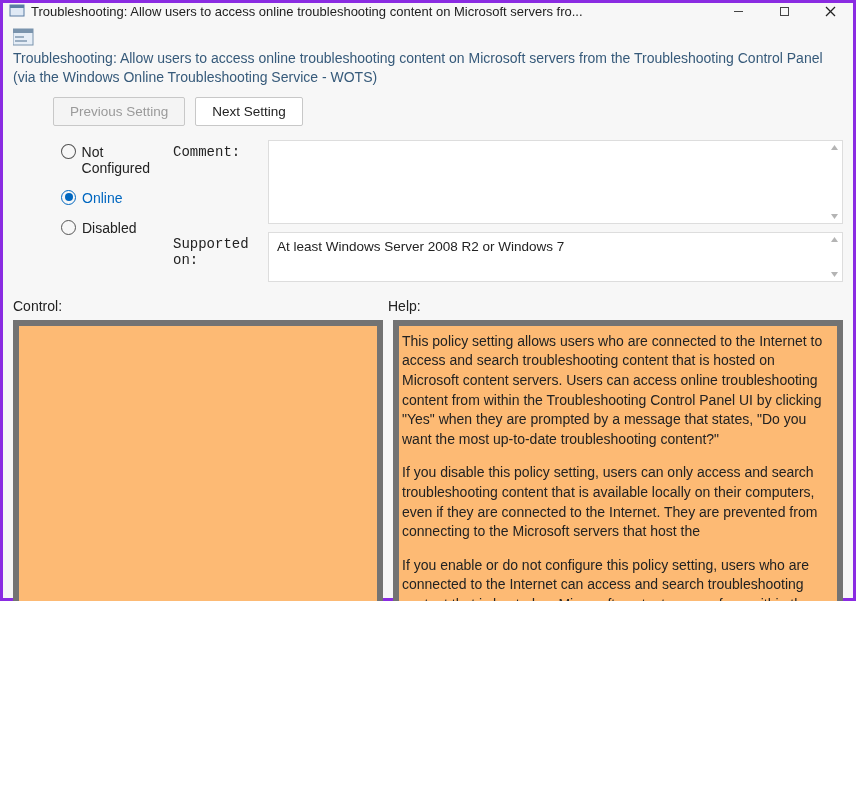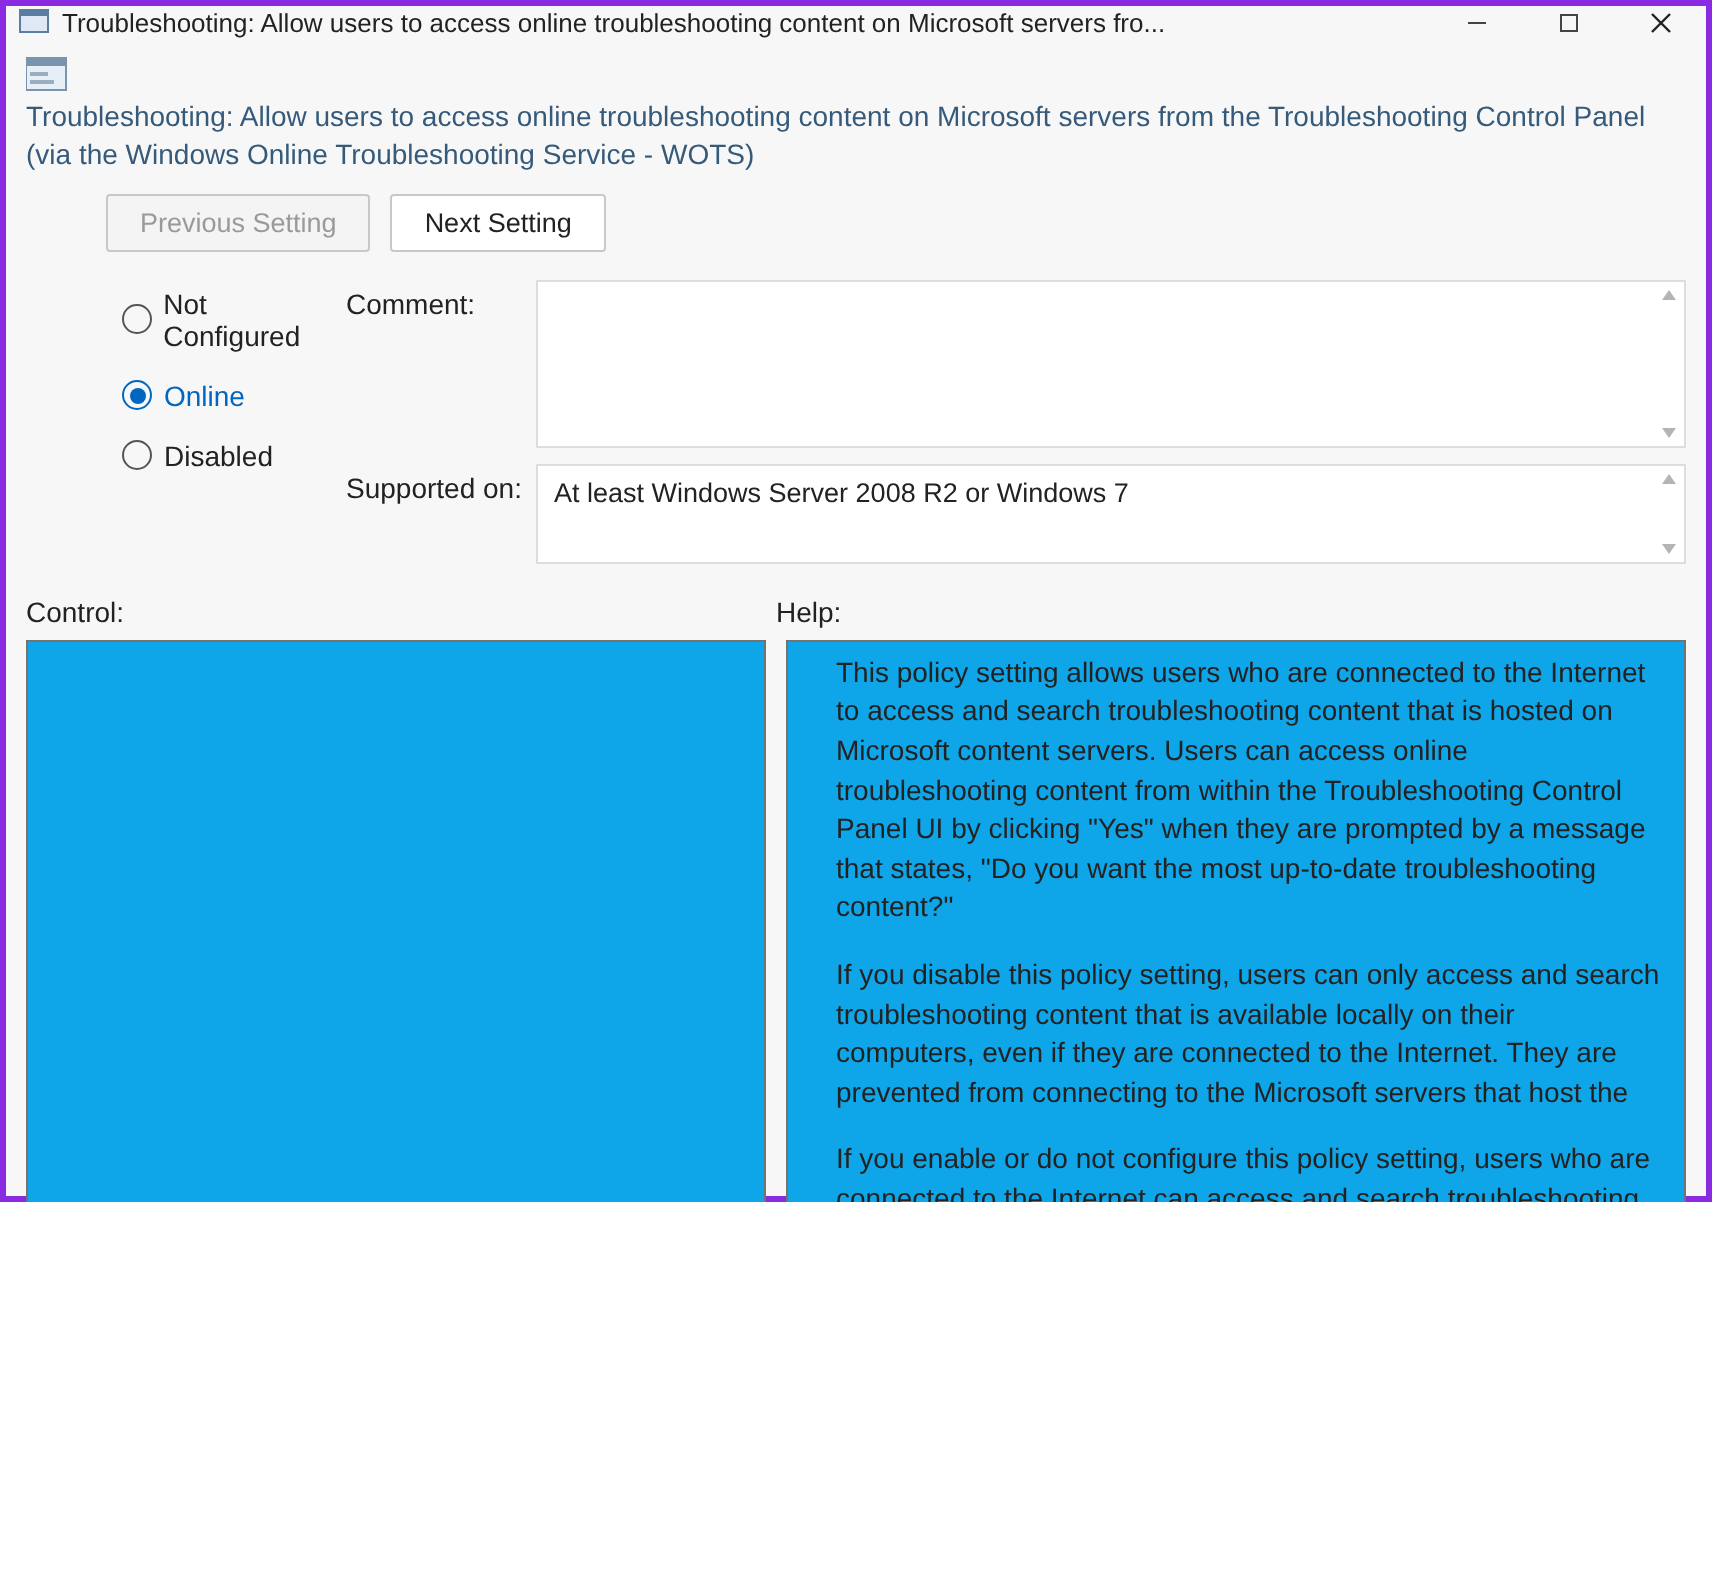--- a/index.html
+++ b/index.html
@@ -97,21 +97,21 @@
     align-items: start;
   }
   .radio-col {
     display: flex;
     flex-direction: column;
     gap: 14px;
     padding-top: 4px;
   }
   .radio-item {
     display: flex;
-    align-items: center;
+    align-items: flex-start;
     gap: 6px;
     font-size: 14px;
     padding-left: 48px;
   }
   .radio {
     width: 15px; height: 15px;
     border: 1.3px solid #555;
     border-radius: 50%;
     display: inline-flex;
     align-items: center;
@@ -122,20 +122,21 @@
   }
   .radio.checked::after {
     content: "";
     width: 8px; height: 8px;
     background: #0067c0;
     border-radius: 50%;
   }
   .field-label {
     font-size: 14px;
     padding-top: 4px;
+    font-family: Liberation Mono, monospace;
   }
   .textarea-wrap {
     position: relative;
     border: 1px solid #ddd;
     background: #fff;
   }
   .textarea {
     width: 100%;
     min-height: 82px;
     background: #fff;
@@ -166,23 +167,23 @@
   }
   .panes-header .lbl-options { width: 375px; }
   .panes-header span { font-size: 14px; }
   .panes {
     display: flex;
     gap: 10px;
     flex: 1;
     min-height: 0;
   }
   .pane {
-    border: 1px solid #737373;
-    background: #0ea5e9;
-    padding: 6px 24px;
+    border: 6px solid #737373;
+    background: #fdba74;
+    padding: 6px 3px;
     font-size: 14px;
     line-height: 1.4;
     overflow: hidden;
   }
   .pane.options { width: 370px; }
   .pane.help { flex: 1; position: relative; padding-right: 12px; }
   .help-text p { margin: 0 0 14px 0; }
   
   .footer {
     display: flex;

